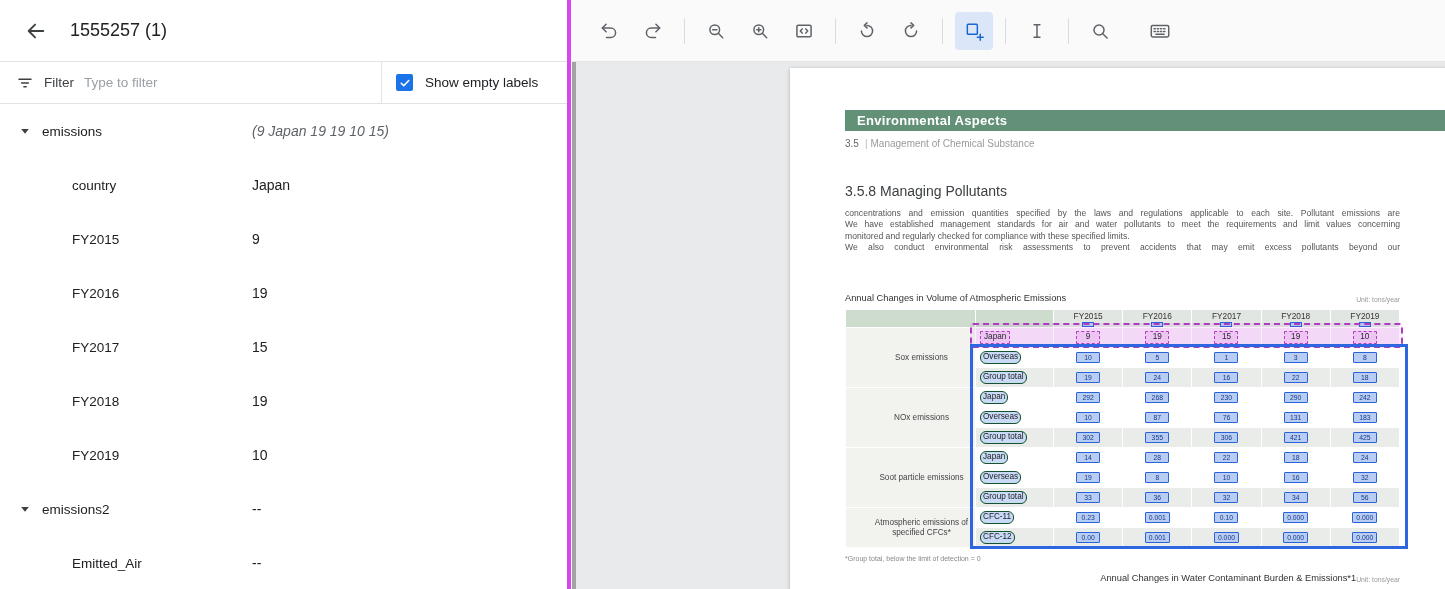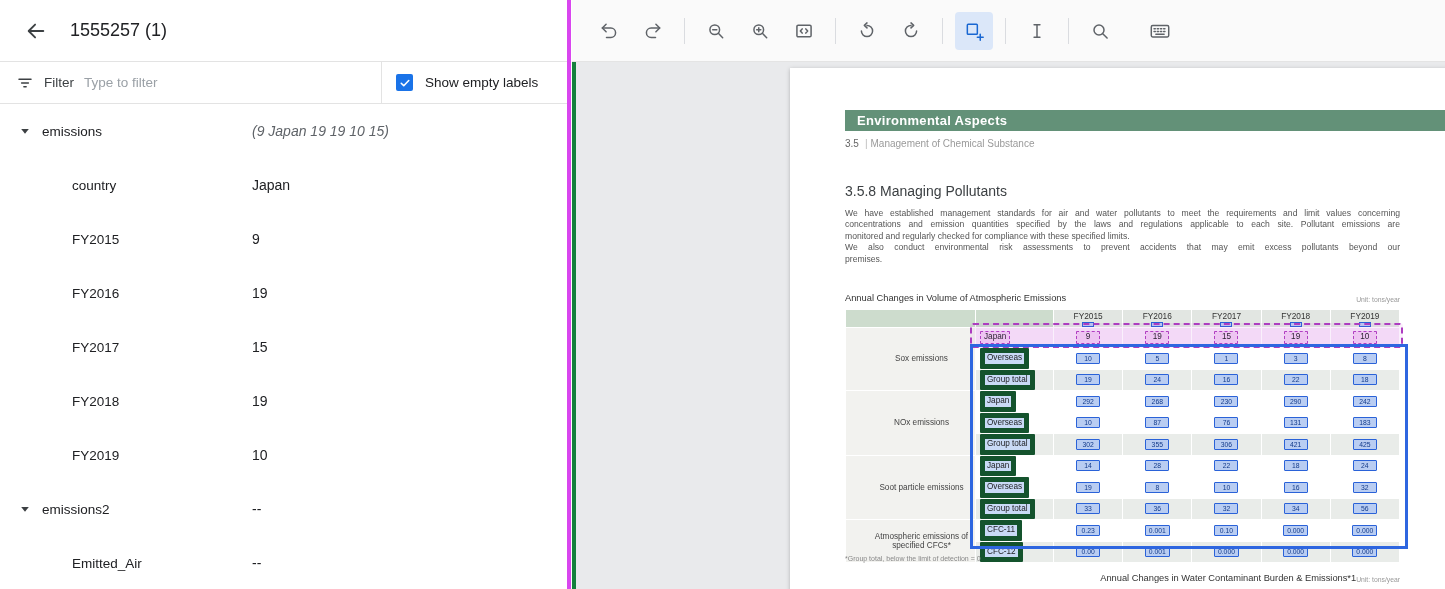--- a/index.html
+++ b/index.html
@@ -22,21 +22,21 @@
   .checkbox-label{font-size:13.5px;color:#202124;white-space:nowrap}
   .tree{position:absolute;top:104px;left:0;right:0;bottom:0;overflow:hidden}
   .tree-row{height:54px;position:relative}
   .tree-row .tri{position:absolute;left:20px;top:50%;transform:translateY(-50%);width:12px;display:flex}
   .t-label{position:absolute;left:42px;top:50%;transform:translateY(-50%);font-size:13.5px;font-weight:400;color:#202124}
   .tree-row.child .t-label{left:72px}
   .t-value{position:absolute;left:252px;top:50%;transform:translateY(-50%);font-size:14px;color:#202124}
   .t-value.summary{font-style:italic;color:#5f6368}
 
   
-  .right-panel{position:absolute;left:572px;top:0;width:873px;height:589px;background:#15803d}
+  .right-panel{position:absolute;left:572px;top:0;width:873px;height:589px;background:#a3a3a3}
   .toolbar{height:62px;background:#fafafa;border-bottom:1px solid #e4e4e4;display:flex;align-items:center;gap:6px;padding-left:18px}
   .tool-btn{width:38px;height:38px;border-radius:4px;display:flex;align-items:center;justify-content:center;cursor:pointer;flex:none}
   .tool-btn.selected{background:#dbe7f9}
   .tool-sep{width:1px;height:26px;background:#dadce0;margin:0 6px;flex:none}
   .kb-gap{margin-left:16px}
   .doc-area{position:absolute;top:62px;left:4px;right:0;bottom:0;background:#e9eaec;overflow:hidden}
   .page{position:absolute;left:214px;top:6px;width:700px;height:920px;background:#fff;box-shadow:0 1px 4px rgba(0,0,0,.25)}
 
   
   .banner{position:absolute;left:55px;top:42px;right:0;height:21px;background:#639178;color:#fff;font-size:13px;font-weight:700;line-height:21px;padding-left:12px;letter-spacing:.3px}
@@ -54,21 +54,21 @@
   .dtable th,.dtable td{border:1px solid #fff;padding:0;font-weight:400}
   .dtable thead th{height:17px;font-size:8.3px;color:#333;background:#e2e6e2;vertical-align:middle;padding-top:1px}
   .dtable thead th.g{background:#cddccd}
   .hdr-tick{display:block;margin:1px auto 0;width:12px;height:5px;border:1px solid #2a62d8;background:#b9cdf2}
   .dtable td{height:20px;font-size:8.3px;color:#333;text-align:center;background:#fff;vertical-align:middle}
   .dtable td.cat{background:#f2f2ef;text-align:center;padding-left:22px;font-size:8.2px;color:#444;line-height:9.5px}
   .dtable td.sub{text-align:left;padding-left:4px}
   .dtable tr.shade td:not(.cat){background:#e9ece9}
   .dtable tr.sel td:not(.cat){background:#f8e7fa}
   .chip-val{display:inline-block;min-width:24px;padding:0 3px;font-size:6.8px;line-height:9px;border:1px solid #2a62d8;background:#b9cdf2;color:#123a8a;border-radius:1px}
-  .chip-lbl{display:inline-block;padding:0 2px;font-size:8.2px;line-height:10.5px;border:5px solid #14532d;background:#c9daf6;color:#202124;border-radius:1px}
+  .chip-lbl{display:inline-block;padding:0 2px;font-size:8.2px;line-height:10.5px;border:1px solid #14532d;background:#c9daf6;color:#202124;border-radius:6px}
   .chip-sel{display:inline-block;min-width:24px;padding:0 3px;font-size:8.2px;line-height:10.5px;border:1px dashed #b03fc0;background:rgba(222,140,230,.25);color:#202124;border-radius:1px}
   .sel-overlay{position:absolute;left:180px;top:255px;width:433px;height:25px;border:2px dashed #ad3cc0;background:rgba(196,64,214,.08);border-radius:3px;z-index:5}
   .group-overlay{position:absolute;left:180px;top:276px;width:438px;height:205px;border:3px solid #2e66e0;z-index:5}
   .footnote{position:absolute;top:487px;left:55px;font-size:7px;color:#888}
 </style>
 </head>
 <body>
 
 <div class="app">
 
@@ -235,25 +235,24 @@
     </div>
 
     <div class="doc-area">
       <div class="page">
         <div class="banner">Environmental Aspects</div>
         <div class="breadcrumb">
           <span class="num">3.5</span><span class="sep2">|</span><span>Management of Chemical Substance</span>
         </div>
         <div class="sec-title">3.5.8 Managing Pollutants</div>
         <div class="para" id="para">
+            <div class="jl">concentrations and emission quantities specified by the laws and regulations applicable to each site. Pollutant emissions are</div>
             <div class="jl">We have established management standards for air and water pollutants to meet the requirements and limit values concerning</div>
-            <div class="jl">concentrations and emission quantities specified by the laws and regulations applicable to each site. Pollutant emissions are</div>
             <div>monitored and regularly checked for compliance with these specified limits.</div>
             <div class="jl">We also conduct environmental risk assessments to prevent accidents that may emit excess pollutants beyond our</div>
-            <div>premises.</div>
           </div>
 
         <div class="cap-row1">
           <span class="cap">Annual Changes in Volume of Atmospheric Emissions</span>
           <span class="unit">Unit: tons/year</span>
         </div>
 
         <table class="dtable">
           <colgroup>
               <col style="width:130px">

